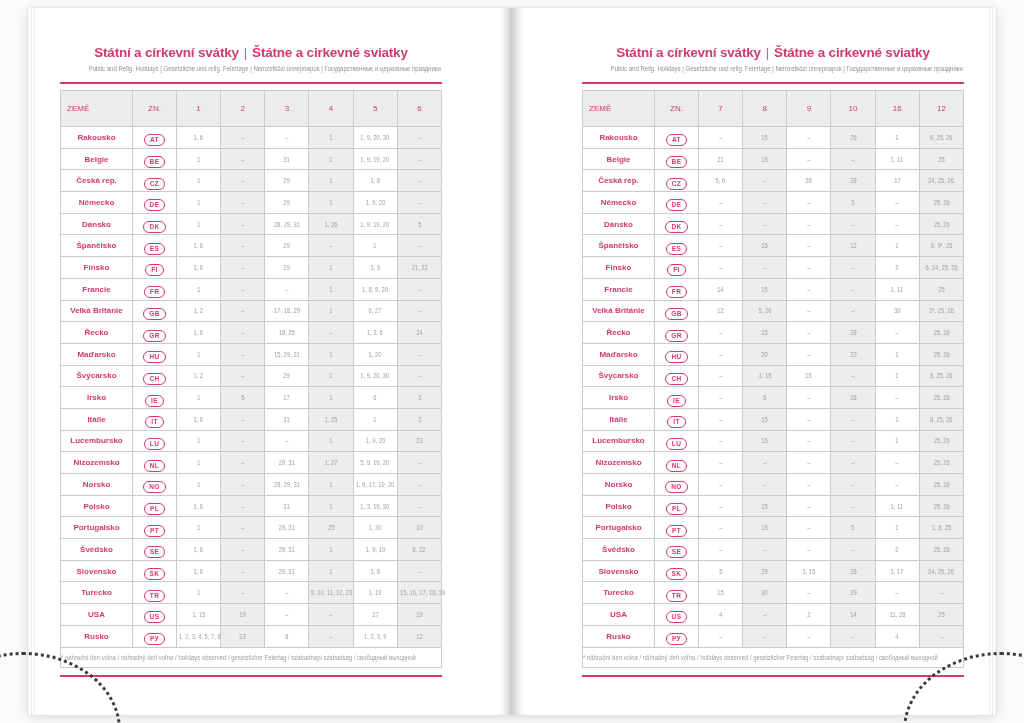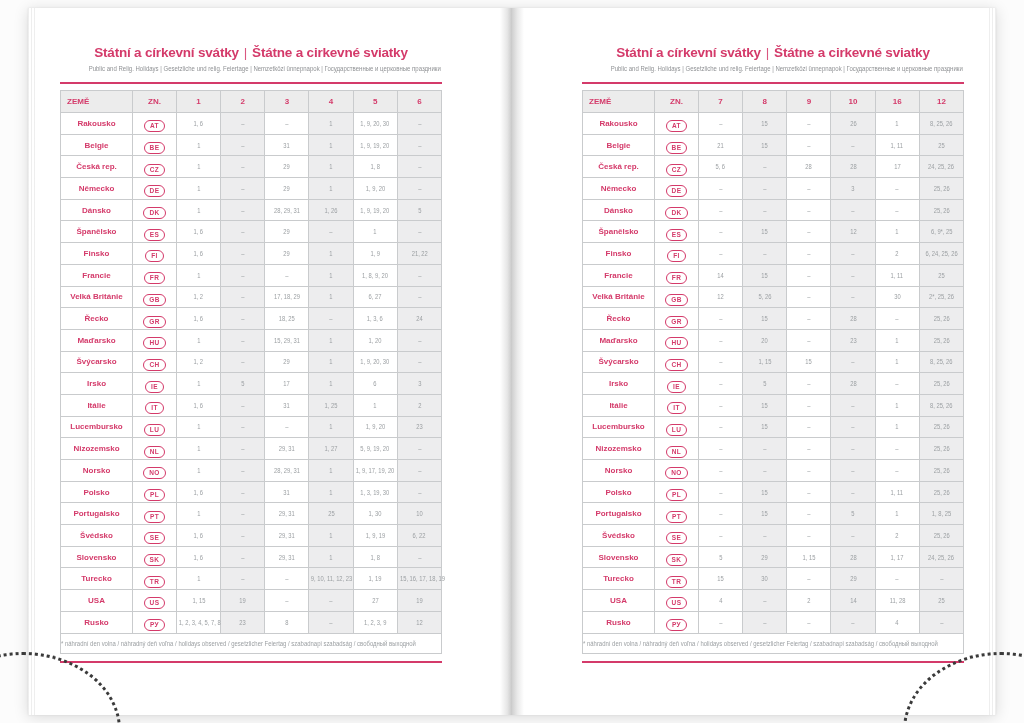--- a/index.html
+++ b/index.html
@@ -49,21 +49,21 @@
   table.holidays{
     margin-top:6px;width:382px;table-layout:fixed;border-collapse:collapse;
   }
   table.holidays th, table.holidays td{
     border:1px solid #c9cbcd;box-sizing:border-box;
     text-align:center;vertical-align:middle;padding:0;
   }
   table.holidays col.c-country{width:72px;}
   table.holidays col.c-code{width:44px;}
   thead th{
-    height:22px;background:#ececec;font-size:8px;font-weight:bold;
+    height:36px;background:#ececec;font-size:8px;font-weight:normal;
   }
   thead th.col-country{text-align:left;padding-left:6px;}
   tbody td{height:21.7px;}
   td.country{
     text-align:left;padding-left:6px;font-weight:bold;font-size:8px;white-space:nowrap;
   }
   td.code{}
   .badge{
     display:inline-block;border:1px solid;border-radius:8px;
     font-size:6.5px;font-weight:bold;letter-spacing:.4px;

